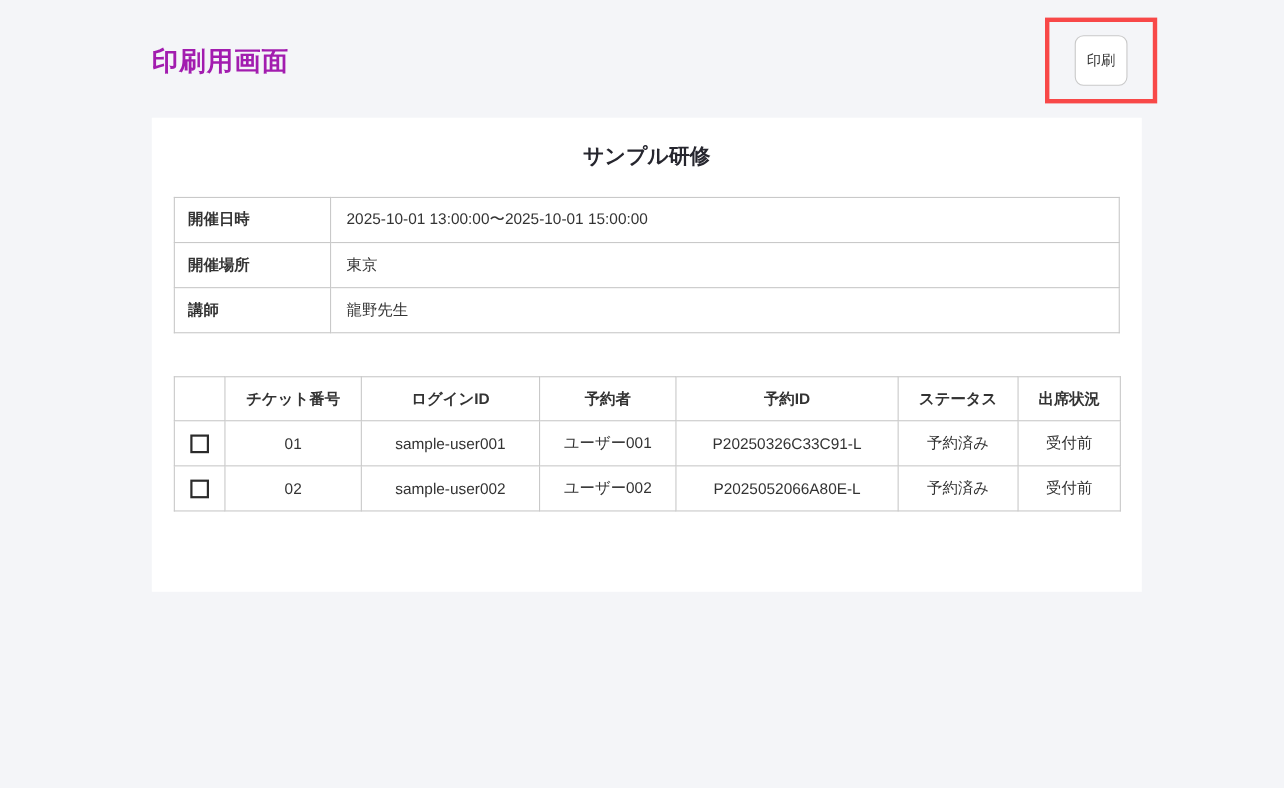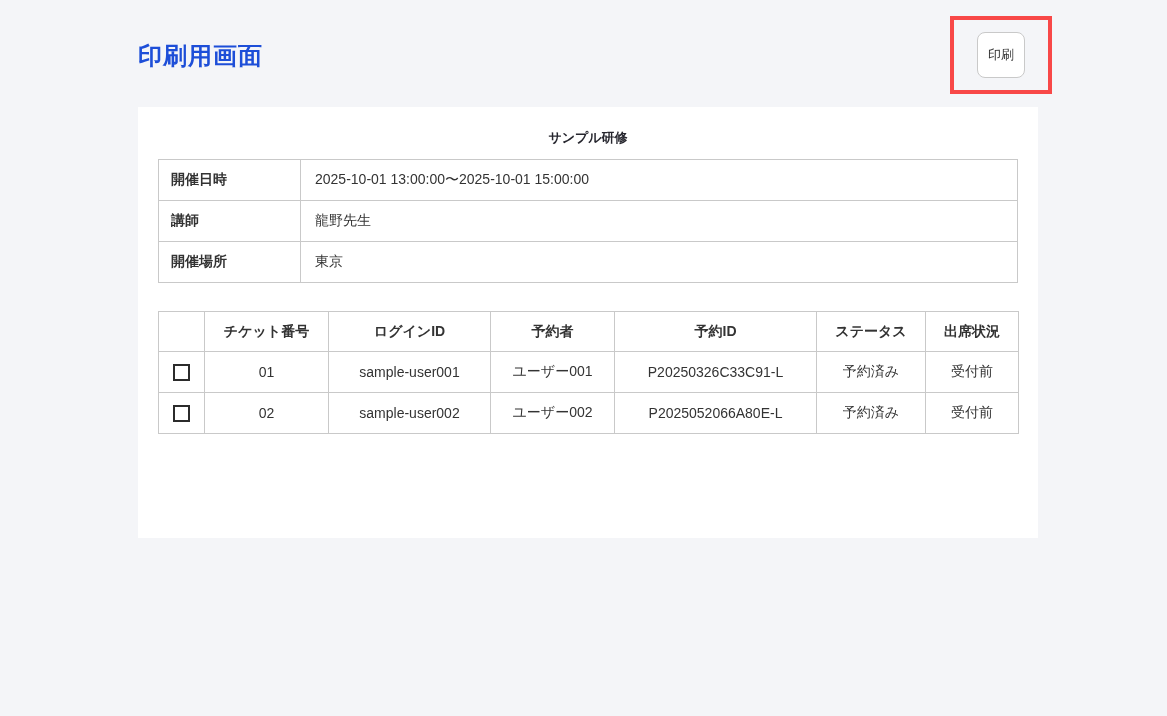--- a/index.html
+++ b/index.html
@@ -9,21 +9,21 @@
     font-family: "Liberation Sans", "DejaVu Sans", sans-serif;
     color: #333333;
     position: relative;
     overflow: hidden;
   }
   .page-title {
     position: absolute;
     left: 138px; top: 40px;
     font-size: 24px;
     font-weight: bold;
-    color: #1d4ed8;
+    color: #a21caf;
     letter-spacing: 1px;
   }
   .print-highlight {
     position: absolute;
     left: 950px; top: 16px;
     width: 102px; height: 78px;
     border: 4px solid #f84848;
     display: flex;
     align-items: center;
     justify-content: center;
@@ -41,24 +41,24 @@
   }
   .card {
     position: absolute;
     left: 138px; top: 107px;
     width: 900px; height: 431px;
     background: #ffffff;
     padding: 22px 20px 20px 20px;
   }
   .card-title {
     text-align: center;
-    font-size: 13px;
+    font-size: 19px;
     font-weight: bold;
     color: #26262e;
-    margin-bottom: 12px;
+    margin-bottom: 24px;
   }
   table {
     border-collapse: collapse;
     width: 860px;
     table-layout: fixed;
     font-size: 14px;
     color: #333333;
   }
   .info-table th, .info-table td,
   .att-table th, .att-table td {
@@ -68,21 +68,21 @@
   .info-table th {
     width: 142px;
     text-align: left;
     font-weight: bold;
     padding-left: 12px;
   }
   .info-table td {
     padding-left: 14px;
     text-align: left;
   }
-  .att-table { margin-top: 28px; }
+  .att-table { margin-top: 39px; }
   .att-table thead tr { height: 40px; }
   .att-table tbody tr { height: 41px; }
   .att-table th {
     font-weight: bold;
     text-align: center;
   }
   .att-table td { text-align: center; }
   .row-checkbox {
     appearance: none;
     -webkit-appearance: none;
@@ -115,26 +115,26 @@
 
   <h2 class="card-title">サンプル研修</h2>
 
   <table class="info-table">
     <tbody>
       <tr>
         <th>開催日時</th>
         <td>2025-10-01 13:00:00〜2025-10-01 15:00:00</td>
       </tr>
       <tr>
+        <th>開催場所</th>
+        <td>東京</td>
+      </tr>
+      <tr>
         <th>講師</th>
         <td>龍野先生</td>
-      </tr>
-      <tr>
-        <th>開催場所</th>
-        <td>東京</td>
       </tr>
     </tbody>
   </table>
 
   <table class="att-table">
     <colgroup>
       <col class="col-check">
         <col class="col-ticket">
         <col class="col-login">
       <col class="col-reserver">

